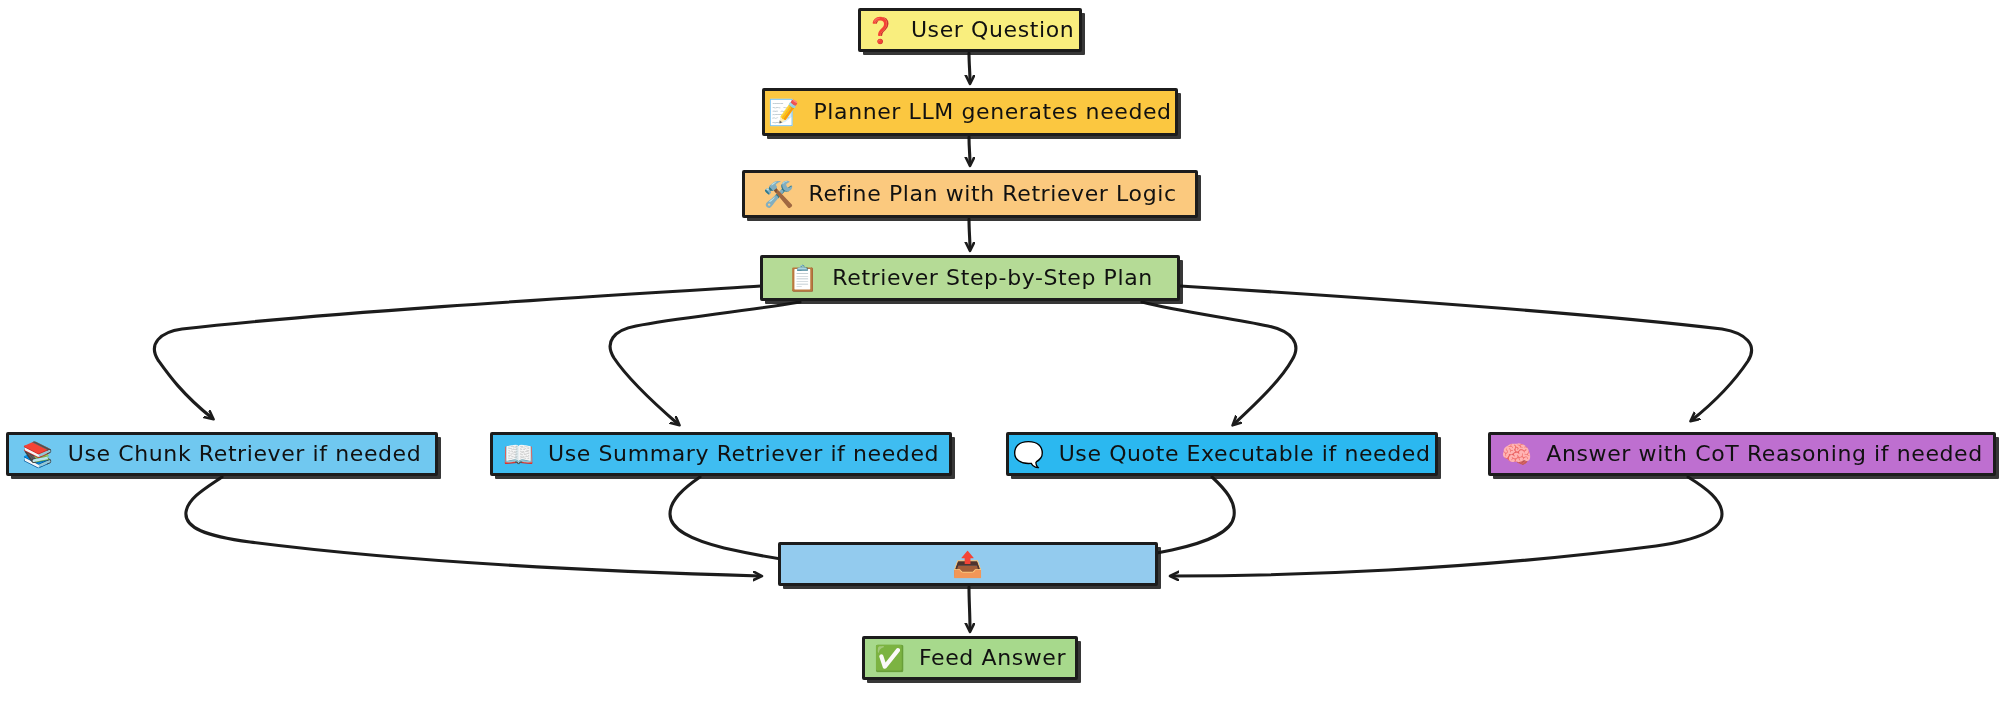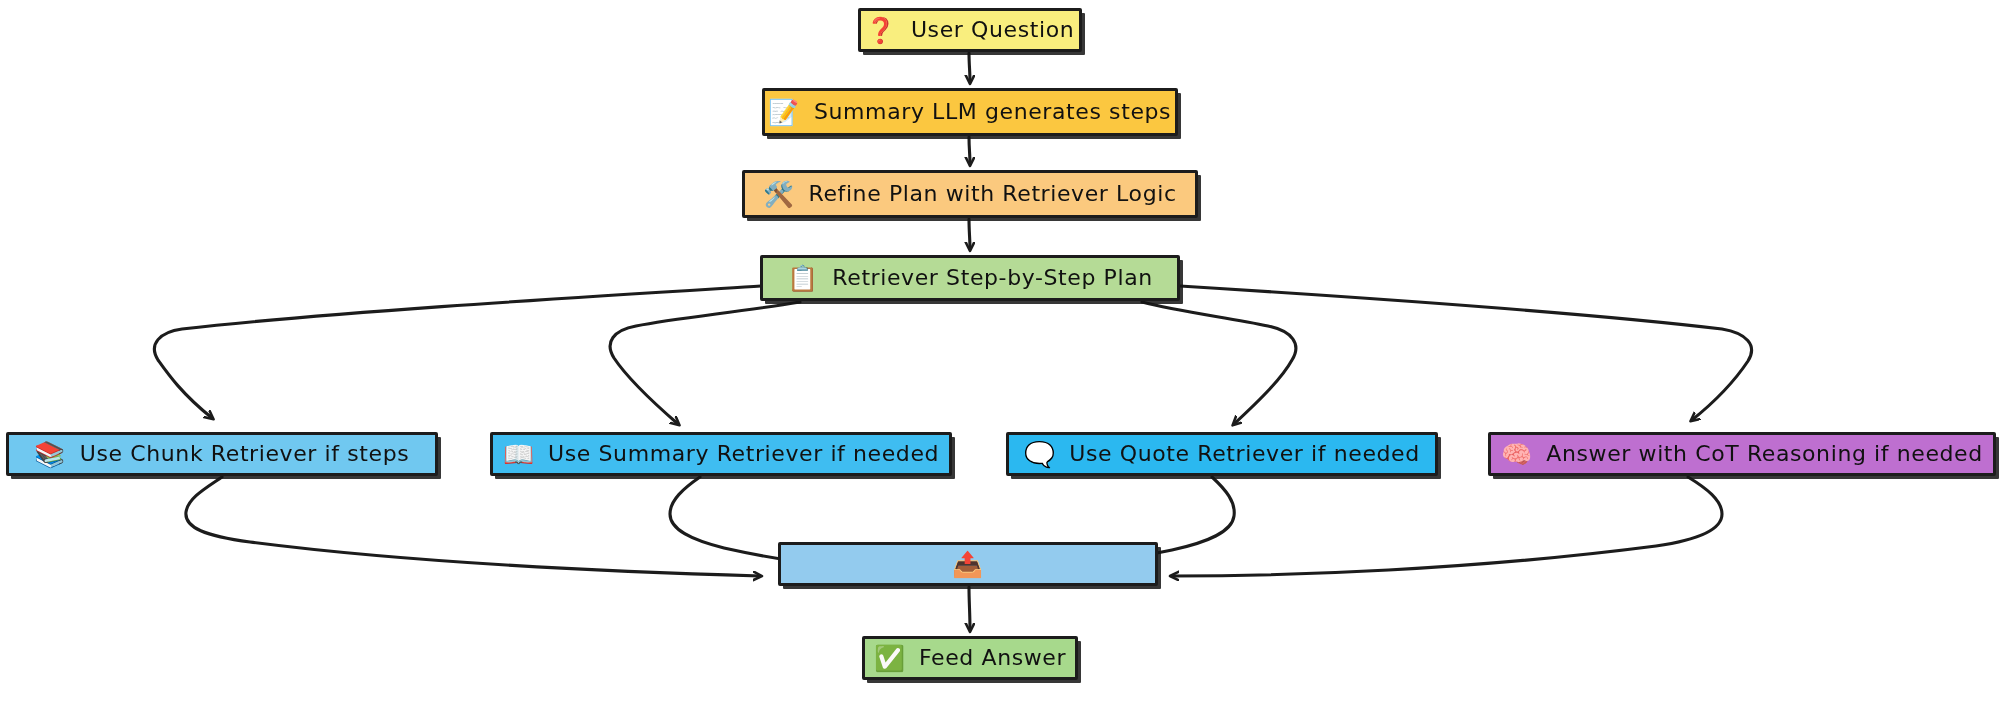--- a/index.html
+++ b/index.html
@@ -102,56 +102,56 @@
   <div class="node" id="n-user-question" style="background: rgb(249, 238, 126);">
     <span class="inner">
       <span class="emoji">❓</span>
       <span class="label">User Question</span>
     </span>
   </div>
 
   <div class="node" id="n-planner" style="background: rgb(251, 199, 64);">
     <span class="inner">
       <span class="emoji">📝</span>
-      <span class="label">Summary LLM generates steps</span>
+      <span class="label">Planner LLM generates needed</span>
     </span>
   </div>
 
   <div class="node" id="n-refine" style="background: rgb(251, 201, 126);">
     <span class="inner">
       <span class="emoji">🛠️</span>
       <span class="label">Refine Plan with Retriever Logic</span>
     </span>
   </div>
 
   <div class="node" id="n-exec-plan" style="background: rgb(181, 219, 150);">
     <span class="inner">
       <span class="emoji">📋</span>
       <span class="label">Retriever Step-by-Step Plan</span>
     </span>
   </div>
 
   <div class="node" id="n-chunk" style="background: rgb(112, 200, 240);">
     <span class="inner">
       <span class="emoji">📚</span>
-      <span class="label">Use Chunk Retriever if steps</span>
+      <span class="label">Use Chunk Retriever if needed</span>
     </span>
   </div>
 
   <div class="node" id="n-summary" style="background: rgb(63, 189, 241);">
     <span class="inner">
       <span class="emoji">📖</span>
       <span class="label">Use Summary Retriever if needed</span>
     </span>
   </div>
 
   <div class="node" id="n-quote" style="background: rgb(43, 184, 240);">
     <span class="inner">
       <span class="emoji">🗨️</span>
-      <span class="label">Use Quote Retriever if needed</span>
+      <span class="label">Use Quote Executable if needed</span>
     </span>
   </div>
 
   <div class="node" id="n-cot" style="background: rgb(190, 111, 208);">
     <span class="inner">
       <span class="emoji">🧠</span>
       <span class="label">Answer with CoT Reasoning if needed</span>
     </span>
   </div>
 

